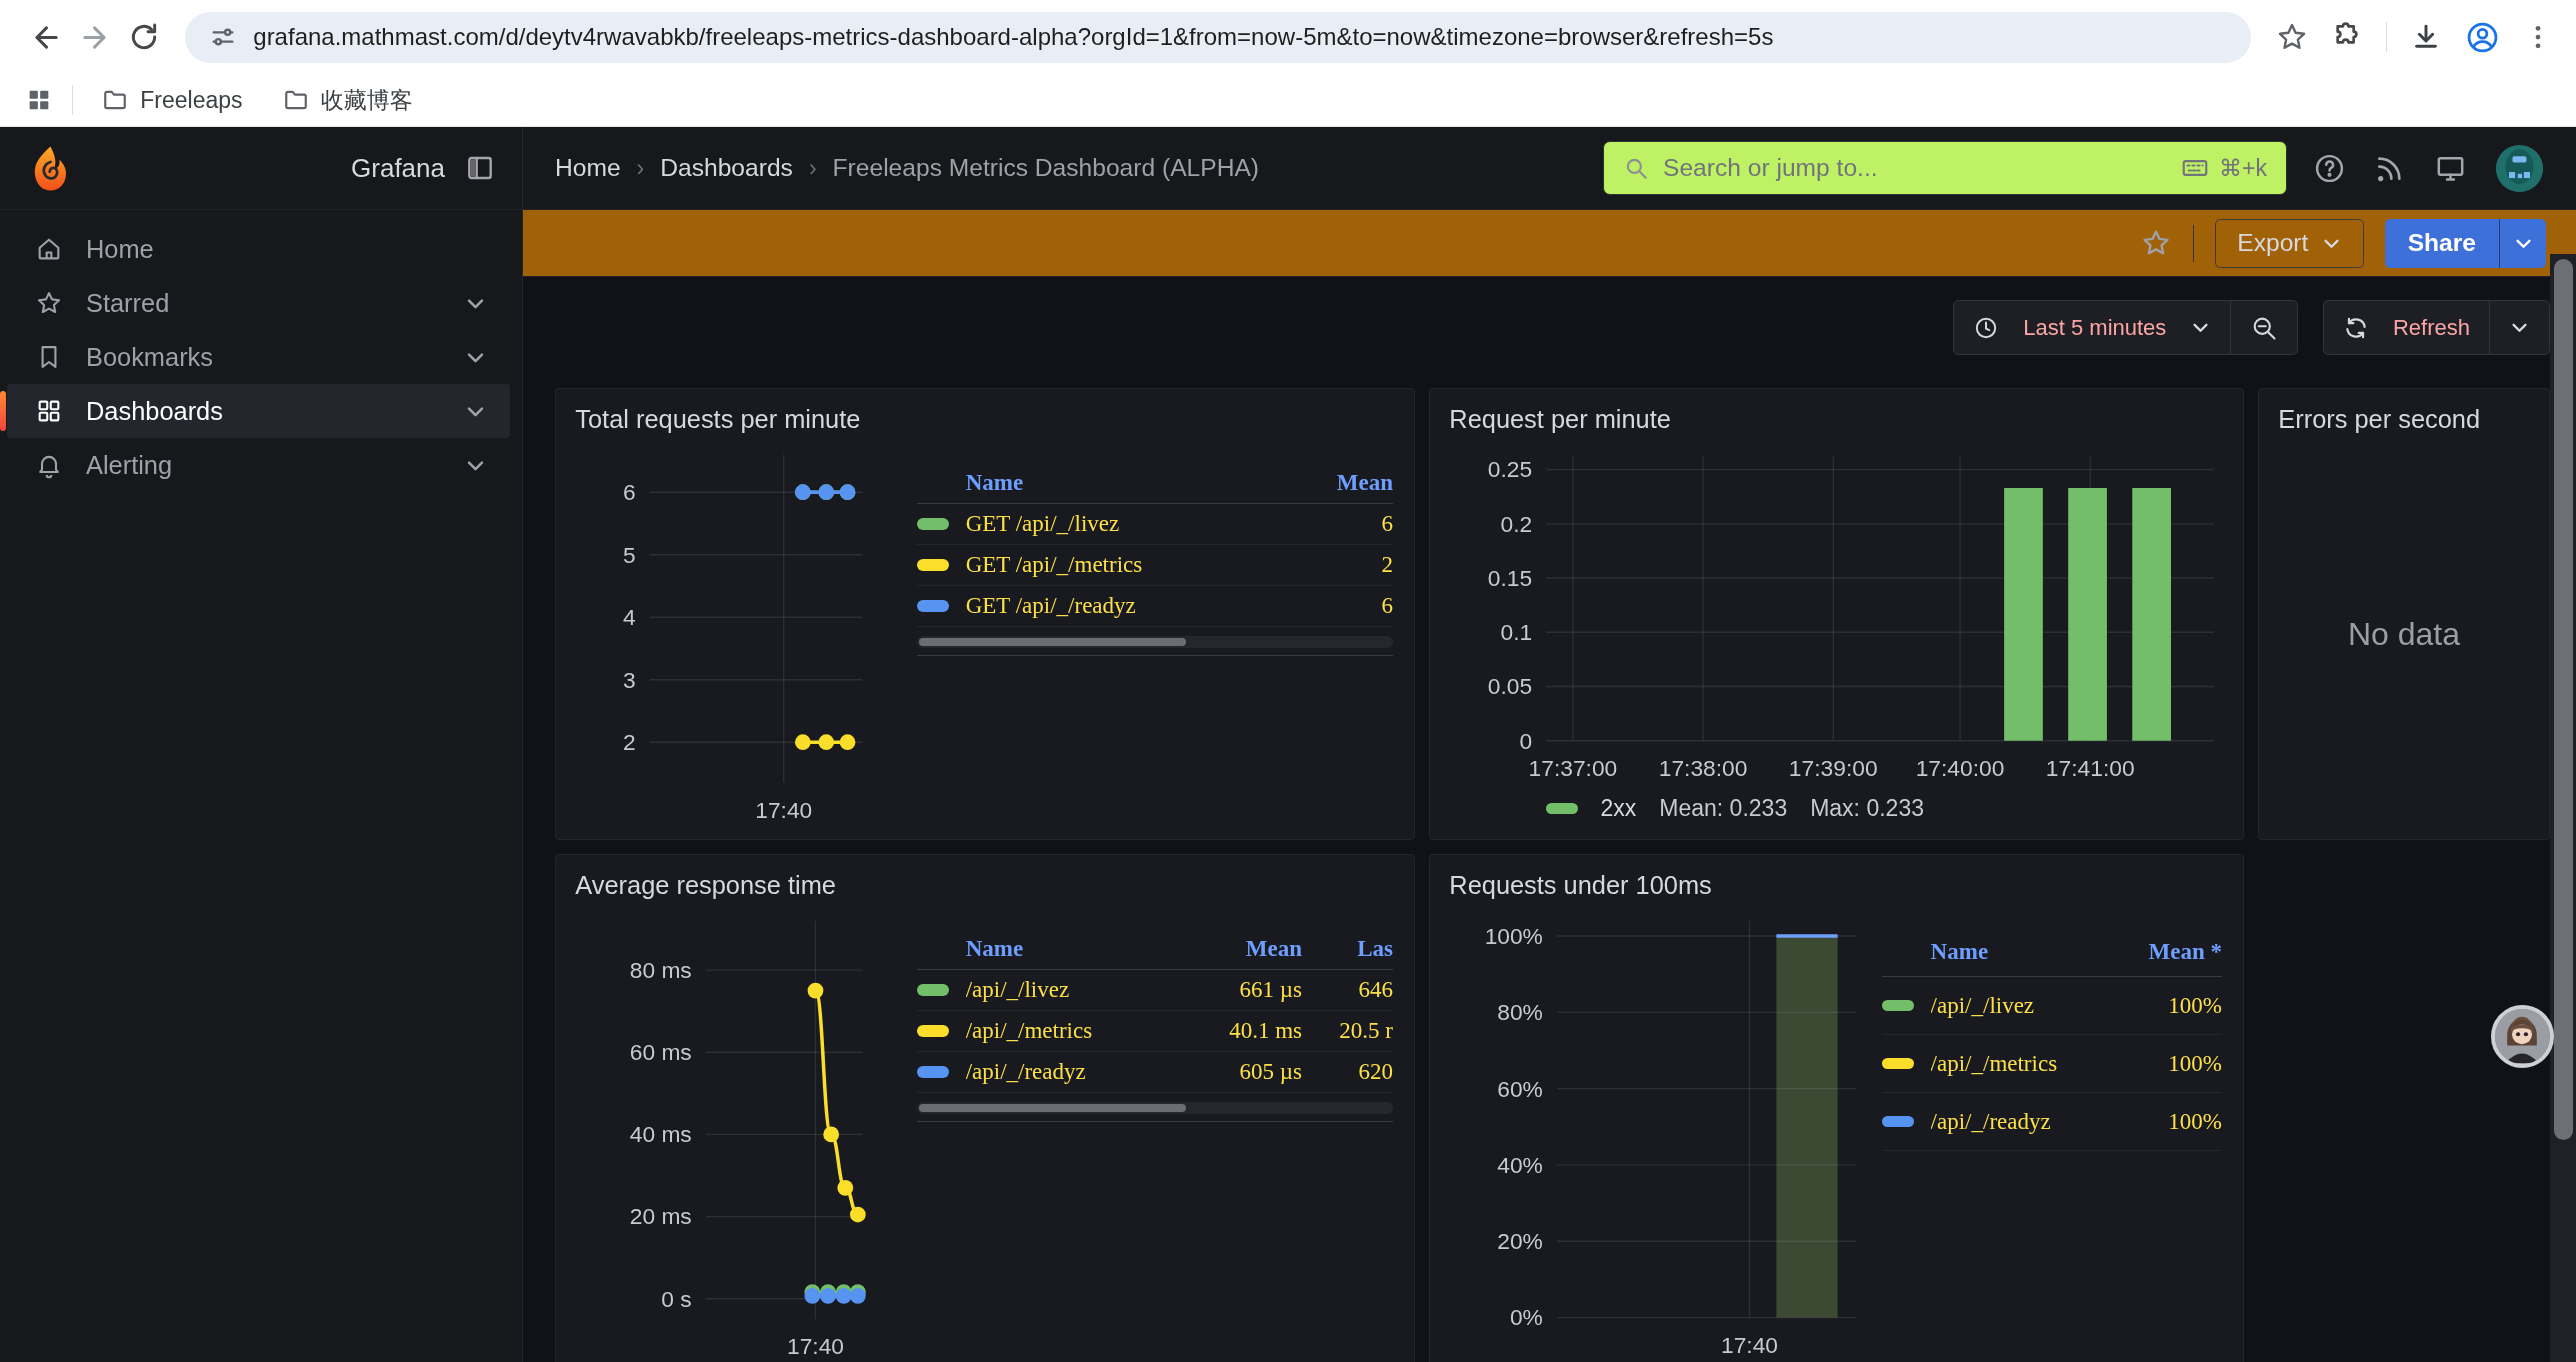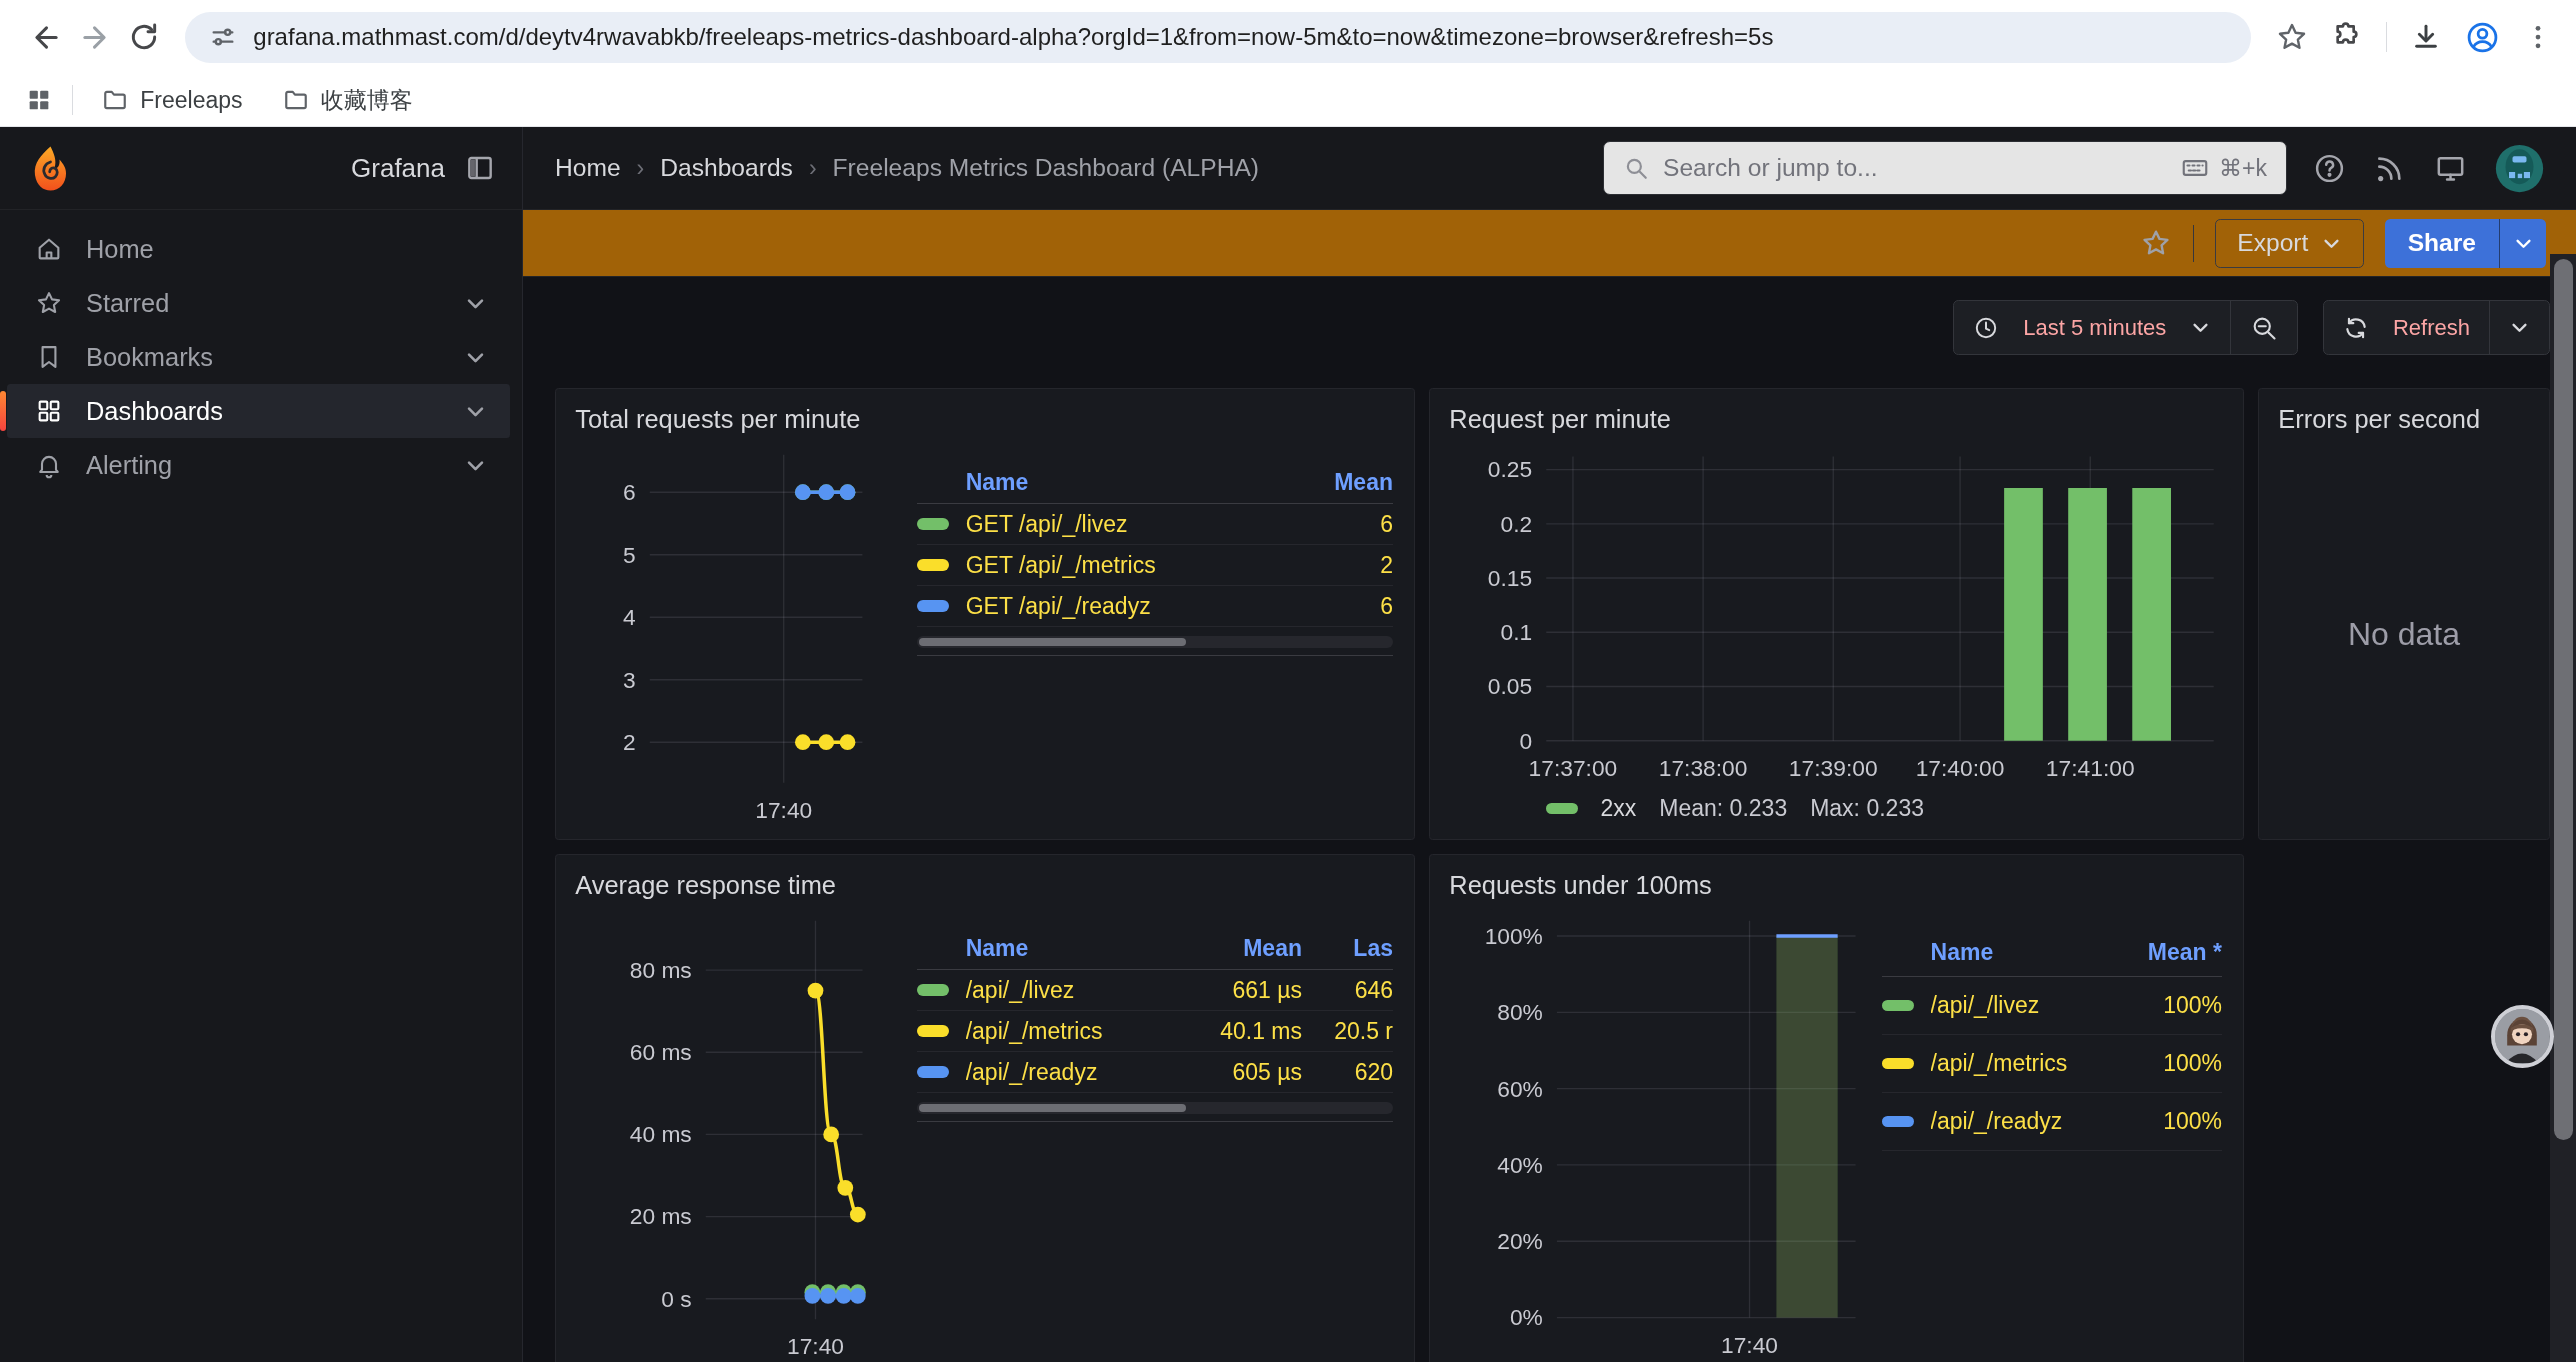--- a/index.html
+++ b/index.html
@@ -29,21 +29,21 @@
   .side-item .chev { margin-left:auto; color:#9fa1a8; }
   .side-item.active { background:#24262d; color:#ffffff; }
   .side-item.active::before { content:""; position:absolute; left:-7px; top:7px; bottom:7px; width:6.1px; border-radius:3.5px; background:linear-gradient(180deg,#ff8833,#f5433e); }
 
   .main { flex:1; display:flex; flex-direction:column; min-width:0; }
   .app-header { height:83px; background:#17181c; border-bottom:0.9px solid #222327; display:flex; align-items:center; padding:0 32px; gap:26px; }
   .crumbs { display:flex; align-items:center; gap:16px; font-size:24.6px; }
   .crumb { color:#d8d9dd; }
   .crumb.last { color:#9fa1a8; }
   .crumb-sep { color:#6d6e76; font-size:23px; }
-  .search-box { margin-left:auto; width:684px; height:54px; background:#e5e5e5; border:0.9px solid #2c2e33; border-radius:7px; display:flex; align-items:center; gap:14px; padding:0 19px; }
+  .search-box { margin-left:auto; width:684px; height:54px; background:#bef264; border:0.9px solid #2c2e33; border-radius:7px; display:flex; align-items:center; gap:14px; padding:0 19px; }
   .search-ph { font-size:24.6px; color:#72737b; flex:1; }
   .kbd-hint { display:flex; align-items:center; gap:8.8px; color:#72737b; font-size:23px; }
   .hdr-icons { display:flex; align-items:center; gap:28px; }
 
   .actions-row { height:67px; background:#a16207; display:flex; align-items:center; justify-content:flex-end; gap:21px; padding:0 30px; border-bottom:0.9px solid #222327; }
   .btn { display:flex; align-items:center; gap:12.3px; height:49px; border-radius:5.3px; font-size:24.6px; }
   .btn-secondary { border:0.9px solid #3a3b41; color:#d8d9dd; padding:0 21px; background:transparent; }
   .share-split { display:flex; }
   .share-main { background:#3d71d9; color:#fff; font-weight:700; padding:0 23px; height:49px; display:flex; align-items:center; border-radius:5.3px 0 0 5.3px; font-size:24.6px; }
   .share-caret { background:#3d71d9; width:47px; height:49px; display:flex; align-items:center; justify-content:center; border-left:0.9px solid rgba(17,18,23,.55); border-radius:0 5.3px 5.3px 0; color:#fff; }
@@ -64,21 +64,21 @@
   .p3 { flex:1; }
   .panel-title { font-size:25.4px; color:#d8d9dd; font-weight:500; margin:3.5px 0 5.3px 1.8px; }
   .panel-body { flex:1; display:flex; min-height:0; position:relative; }
   .chart-wrap { position:relative; min-width:0; }
   .p1 .chart-wrap,.p4 .chart-wrap { width:40%; }
   .p2 .chart-wrap { width:100%; }
   .p5 .chart-wrap { width:54%; }
   svg.chart { width:100%; height:100%; display:block; }
   svg text.tick { fill:#c9cad1; font-size:26px; font-family:"Liberation Sans","DejaVu Sans",sans-serif; }
 
-  .ltable { flex:1; padding:23px 3.5px 0 14px; display:flex; flex-direction:column; min-width:0; }
+  .ltable { flex:1; padding:23px 3.5px 0 14px; display:flex; flex-direction:column; min-width:0;font-family:Liberation Serif, serif; }
   .lt-head { display:grid; align-items:center; height:42px; color:#6e9fff; font-size:23px; font-weight:700; border-bottom:1.3px solid #3a3b41; }
   .lt-row { display:grid; align-items:center; height:41px; color:#fde047; font-size:23px; border-bottom:0.9px solid #26272d; }
   .p5 .lt-head { height:49px; }
   .p5 .lt-row { height:58px; }
   .cols-2 { grid-template-columns:49px 1fr 96px; }
   .cols-3 { grid-template-columns:49px 1fr 132px 91px; }
   .colR { text-align:right; }
   .clip { overflow:hidden; white-space:nowrap; }
   .pill { width:32px; height:11.4px; border-radius:6.1px; }
   .lt-scroll { height:12.3px; background:#26272d; border-radius:6.1px; margin-top:8.8px; position:relative; }

